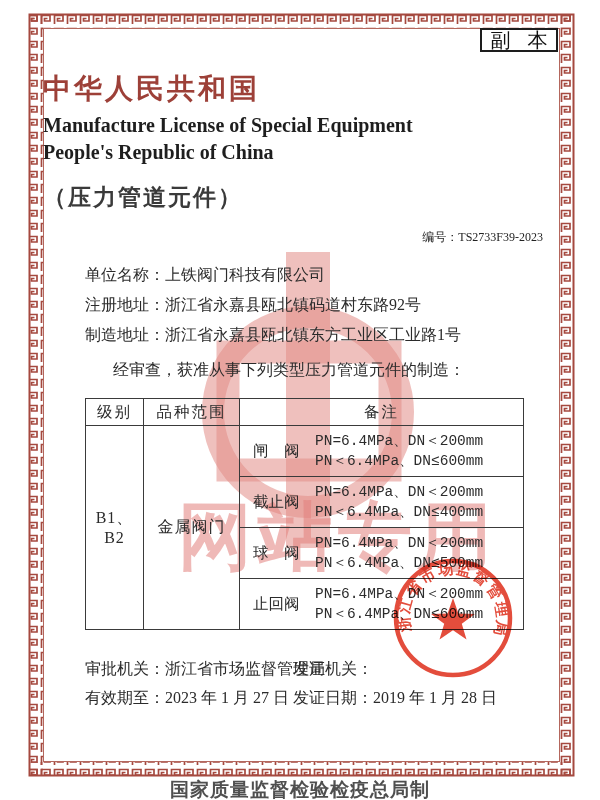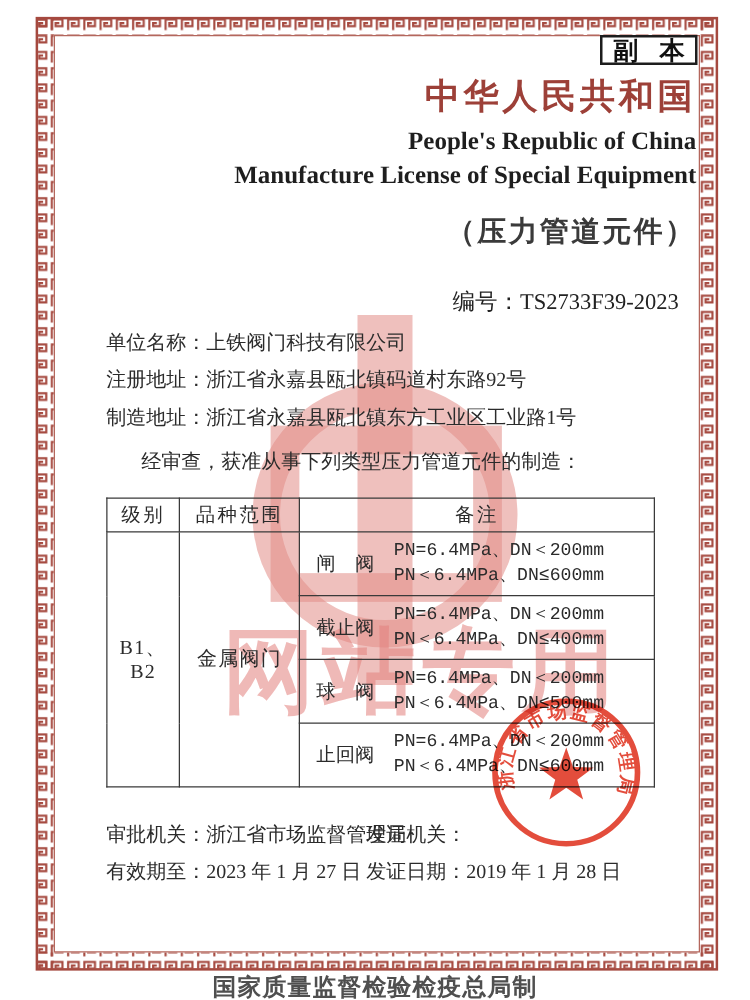--- a/index.html
+++ b/index.html
@@ -4,31 +4,31 @@
 <style>
   html,body{margin:0;padding:0;background:#fff;}
   .page{position:relative;width:600px;height:800px;background:#fff;overflow:hidden;
         font-family:"Liberation Serif",serif;color:#2b2b2b;}
   .layer{position:absolute;left:0;top:0;width:600px;height:800px;}
   .z0{z-index:0;} .z1{z-index:1;} .z5{z-index:5;pointer-events:none;}
 
   
   .badge{position:absolute;left:480px;top:28px;width:78px;height:24px;z-index:2;
          border:2px solid #1d1d1d;display:flex;align-items:center;justify-content:center;
-         font-size:20px;font-weight:bold;letter-spacing:6px;color:#111;padding-left:6px;box-sizing:border-box;}
+         font-size:20px;font-weight:normal;letter-spacing:6px;color:#111;padding-left:6px;box-sizing:border-box;}
 
   
-  .titles{position:absolute;left:43px;top:60px;width:514px;text-align:right;z-index:2;}
+  .titles{position:absolute;left:43px;top:72px;width:514px;text-align:left;z-index:2;}
   .t-cn{font-family:"Liberation Sans",sans-serif;font-weight:bold;font-size:28px;line-height:34px;
         color:#9d4038;letter-spacing:3px;}
   .t-en{font-family:"Liberation Serif",serif;font-weight:bold;font-size:20px;line-height:27px;color:#1e1e1e;}
   .t-en-wrap{margin-top:6px;}
   .t-sub{margin-top:16px;font-family:"Liberation Sans",sans-serif;font-weight:bold;
          font-size:23px;color:#3a3a3a;letter-spacing:2px;}
-  .license-line{position:absolute;right:57px;top:229px;font-size:18px;color:#222;z-index:2;}
+  .license-line{position:absolute;right:57px;top:229px;font-size:12px;color:#222;z-index:2;}
 
   
   .info{position:absolute;left:85px;top:260px;width:440px;z-index:2;font-size:16px;}
   .info-row{height:30px;line-height:30px;white-space:nowrap;}
   .statement{margin-top:8px;padding-left:28px;line-height:24px;white-space:nowrap;}
 
   
   .lic-table{position:absolute;left:85px;top:398px;width:435px;z-index:2;
              border-collapse:collapse;table-layout:fixed;}
   .lic-table th,.lic-table td{border:1.5px solid #3a3a3a;padding:0;}
@@ -84,22 +84,22 @@
 
   <div class="wm-text">网站专用</div>
 
   <div class="badge">
     <span>副 本</span>
   </div>
 
   <div class="titles">
     <div class="t-cn">中华人民共和国</div>
     <div class="t-en-wrap">
+      <div class="t-en">Manufacture License of Special Equipment</div>
       <div class="t-en">People's Republic of China</div>
-      <div class="t-en">Manufacture License of Special Equipment</div>
     </div>
     <div class="t-sub">（压力管道元件）</div>
   </div>
 
   <div class="license-line">
     <span>编号：</span><span>TS2733F39-2023</span>
   </div>
 
   <div class="info">
     <div class="info-row">

